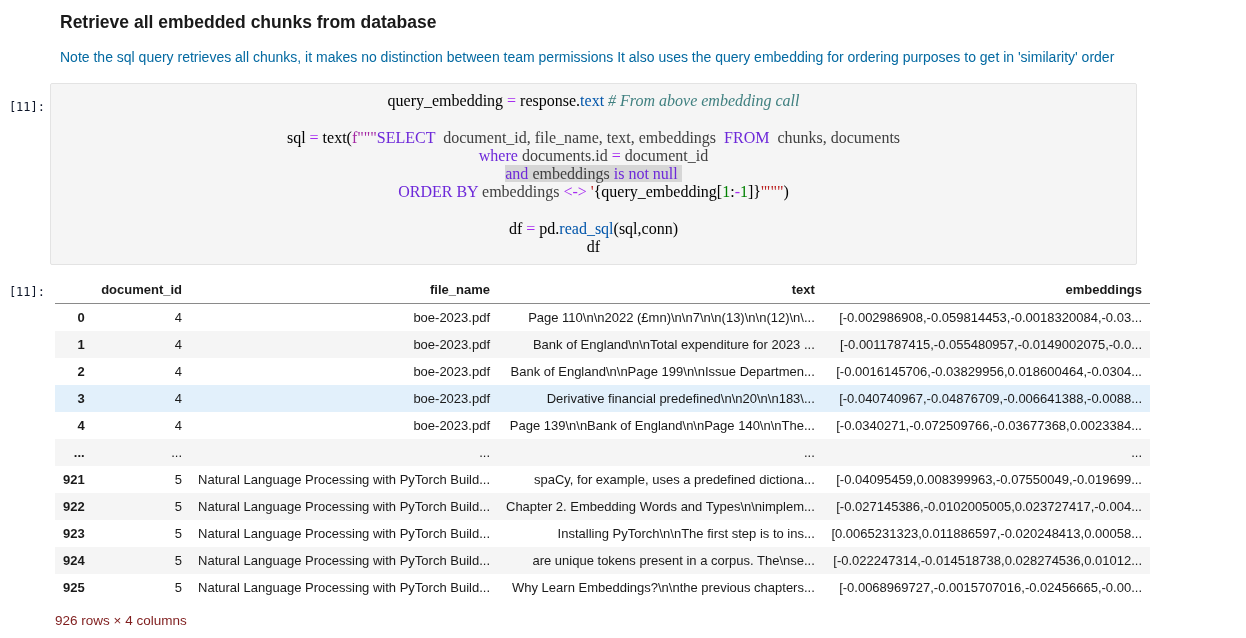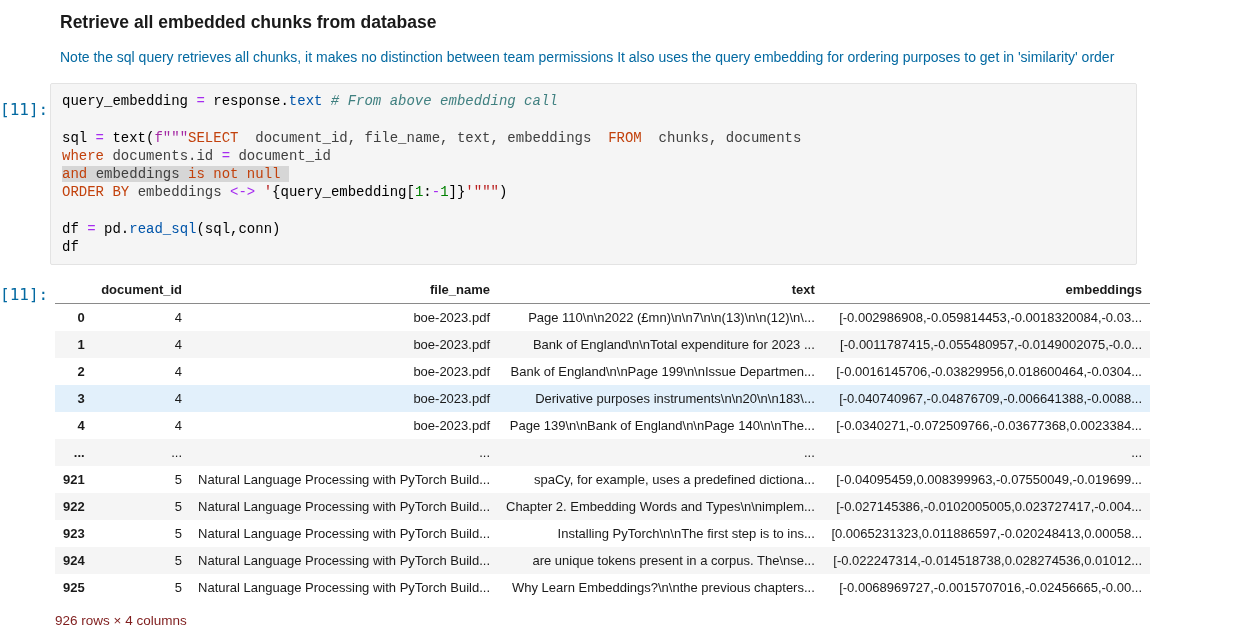--- a/index.html
+++ b/index.html
@@ -9,39 +9,39 @@
     font-family:"Liberation Sans", sans-serif; color:#1f1f1f;border-radius:30px;
   }
   .markdown-block { padding:12px 20px 0 60px; }
   .md-title { font-size:17.5px; font-weight:700; color:#1a1a1a; margin:0; }
   .md-note { font-size:14px; color:#0369a1; margin-top:15px; line-height:1.3; }
 
   .cell { display:flex; align-items:flex-start; }
   .cell.input-cell { margin-top:17px; }
   .prompt {
     width:50px; flex:0 0 50px; text-align:right; padding-right:5px;
-    font-family:"DejaVu Sans Mono", monospace; font-size:16px; color:#0369a1;
+    font-family:"DejaVu Sans Mono", monospace; font-size:12px; color:#0f172a;
   }
   .input-cell .prompt { padding-top:17px; }
   .output-cell .prompt { padding-top:9px; }
 
   .code-box {
     flex:1; margin-right:13px; background:#f5f5f5;
     border:1px solid #e3e3e3; border-radius:2px; padding:8px 11px;
   }
   .code-area {
-    font-family:Liberation Mono, monospace; font-size:14px; line-height:18.2px;
-    white-space:pre; color:#000;
+    font-family:Liberation Serif, serif; font-size:16px; line-height:18.2px;
+    white-space:pre; color:#000;text-align:center;
   }
   .code-line { min-height:18.2px; }
   .hl-selection { background:#d6d6d6; }
 
   .tok-plain   { color:#000000; }
   .tok-op      { color:#a62cf0; }
-  .tok-sqlkw   { color:#c2410c; }
+  .tok-sqlkw   { color:#6d28d9; }
   .tok-sqlid   { color:#404040; }
   .tok-string  { color:#ba2121; }
   .tok-fstring { color:#a428a4; }
   .tok-comment { color:#408080; font-style:italic; }
   .tok-number  { color:#008000; }
   .tok-prop    { color:#0055aa; }
 
   .output-cell { margin-top:11px; }
   .output-area { flex:1; overflow:hidden; }
 
@@ -123,21 +123,21 @@
               <th>2</th>
               <td>4</td>
               <td>boe-2023.pdf</td>
               <td>Bank of England\n\nPage 199\n\nIssue Departmen...</td>
               <td>[-0.0016145706,-0.03829956,0.018600464,-0.0304...</td>
             </tr>
             <tr class="hovered">
               <th>3</th>
               <td>4</td>
               <td>boe-2023.pdf</td>
-              <td>Derivative purposes instruments\n\n20\n\n183\...</td>
+              <td>Derivative financial predefined\n\n20\n\n183\...</td>
               <td>[-0.040740967,-0.04876709,-0.006641388,-0.0088...</td>
             </tr>
             <tr>
               <th>4</th>
               <td>4</td>
               <td>boe-2023.pdf</td>
               <td>Page 139\n\nBank of England\n\nPage 140\n\nThe...</td>
               <td>[-0.0340271,-0.072509766,-0.03677368,0.0023384...</td>
             </tr>
             <tr>

